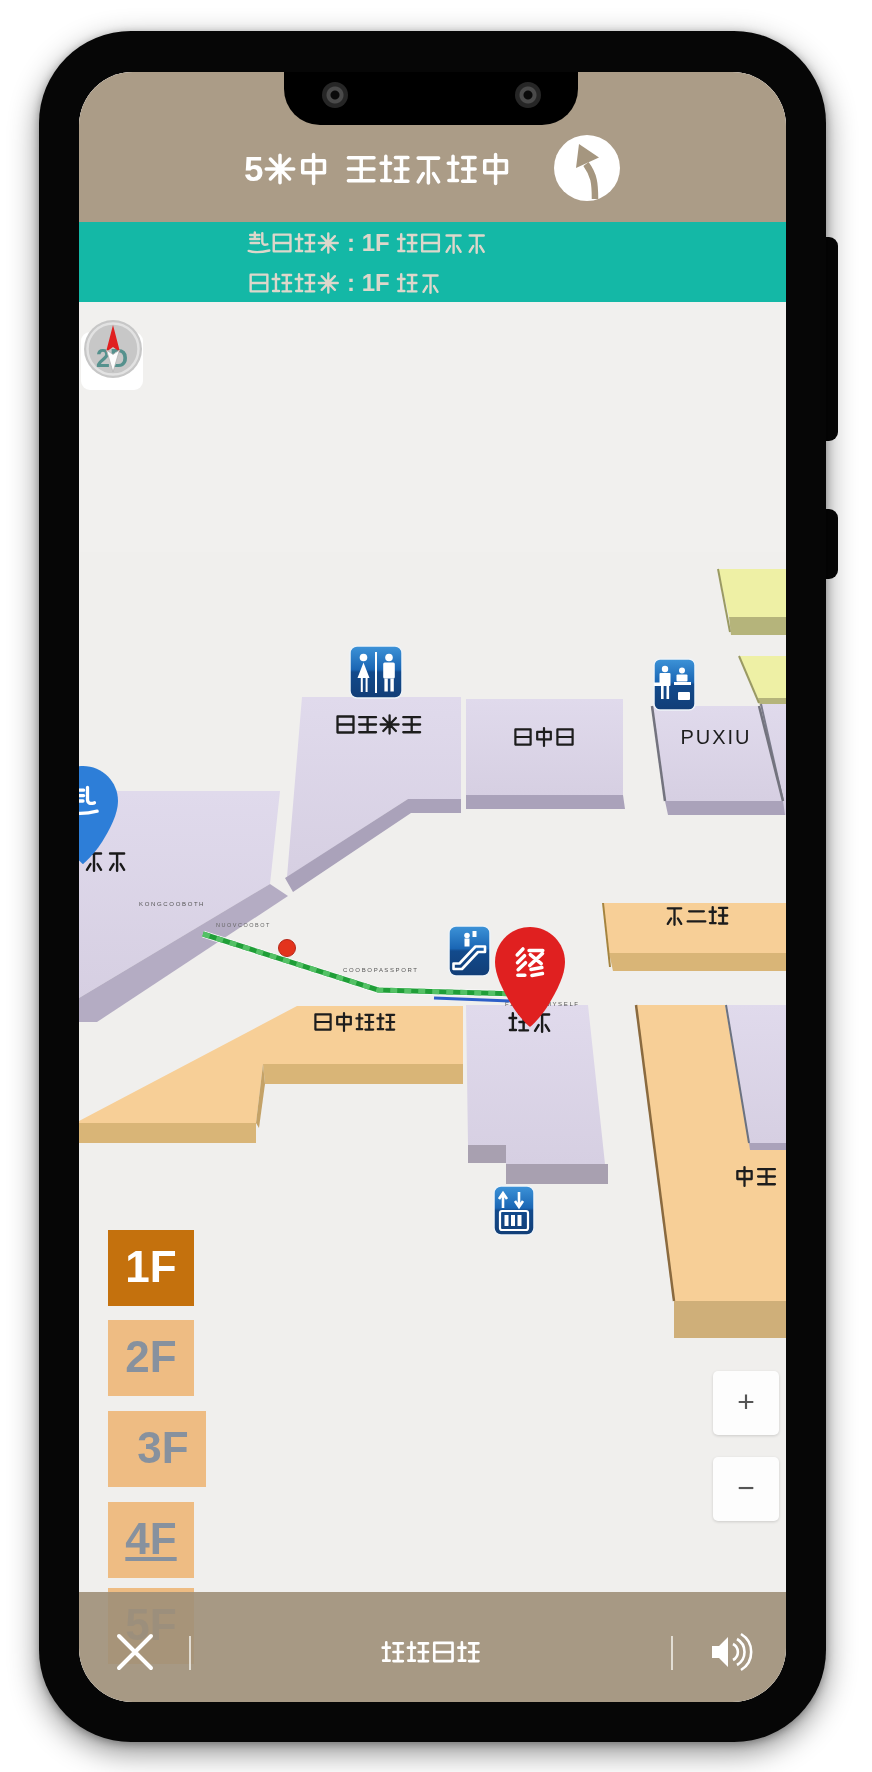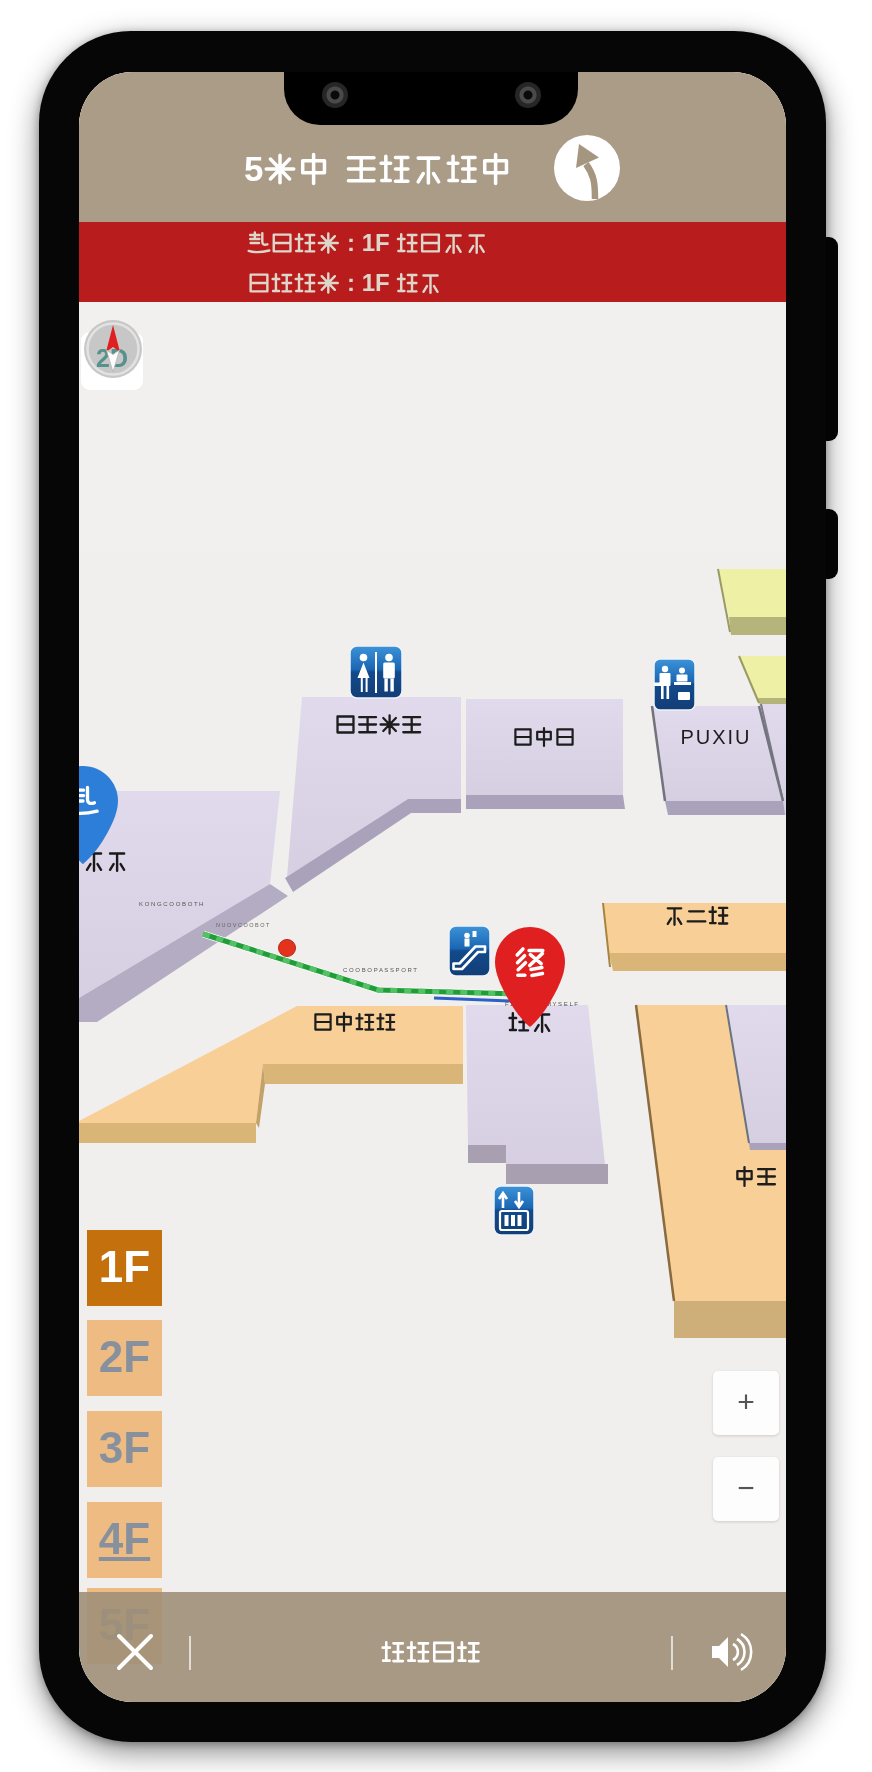--- a/index.html
+++ b/index.html
@@ -2,27 +2,27 @@
 <html><head><meta charset="utf-8"><style>
 html,body{margin:0;padding:0;background:#fff;width:872px;height:1772px;overflow:hidden;
 font-family:"Liberation Sans", sans-serif;}
 .phone{position:absolute;left:39px;top:31px;width:787px;height:1711px;background:#060606;
 border-radius:92px;box-shadow:0 10px 30px rgba(0,0,0,0.45), 0 2px 8px rgba(0,0,0,0.3);}
 .sbtn{position:absolute;background:#060606;border-radius:0 9px 9px 0;}
 .screen{position:absolute;left:40px;top:41px;width:707px;height:1630px;border-radius:54px;
 overflow:hidden;background:#f0efed;}
 .map{position:absolute;left:0;top:0;}
 .bar1{position:absolute;left:0;top:0;width:707px;height:150px;background:#ab9c87;z-index:5;}
-.bar2{position:absolute;left:0;top:150px;width:707px;height:80px;background:#b91c1c;z-index:5;}
+.bar2{position:absolute;left:0;top:150px;width:707px;height:80px;background:#14b8a6;z-index:5;}
 .notch{position:absolute;left:205px;top:0;width:294px;height:53px;background:#000;
 border-radius:0 0 36px 36px;z-index:9;}
 .cam{position:absolute;top:10px;width:26px;height:26px;border-radius:50%;
 background:radial-gradient(circle at 50% 50%, #0a0a0a 0 4px, #4a4a4a 5px 8px, #262626 9px 13px);}
 .compass{position:absolute;left:0px;top:240px;z-index:6;}
-.fbtn{position:absolute;left:8px;width:75px;height:76px;z-index:6;font-weight:bold;
+.fbtn{position:absolute;left:29px;width:86px;height:76px;z-index:6;font-weight:bold;
 font-size:44px;line-height:74px;text-align:center;}
 .f-on{background:#c4710d;color:#fff;}
 .f-off{background:#eebc83;color:#87919e;}
 .zbtn{position:absolute;left:634px;width:66px;height:64px;z-index:6;background:#fdfdfd;
 border-radius:5px;color:#555;font-size:30px;line-height:62px;text-align:center;box-shadow:0 1px 3px rgba(0,0,0,0.15);}
 .botbar{position:absolute;left:0;top:1520px;width:707px;height:110px;background:rgba(159,143,120,0.90);z-index:8;}
 </style></head><body>
 
 <div class="sbtn" style="left:820px;top:237px;width:18px;height:204px;"></div>
 
@@ -240,21 +240,21 @@
 <circle cx="34" cy="37" r="25.5" fill="none" stroke="#e2e2e2" stroke-width="2.5"></circle>
 <text x="33" y="55" text-anchor="middle" font-size="25" font-weight="bold" fill="#55918d">2D</text>
 <polygon points="34,13 27,40 34,35 41,40" fill="#e02020"></polygon>
 <polygon points="34,60 27.5,38 34,42.5 40.5,38" fill="#fdfdfd" stroke="#b5b5b5" stroke-width="0.8"></polygon>
 </svg>
 
 <div class="fbtn f-on" style="top:1158px;">1F</div>
 
 <div class="fbtn f-off" style="top:1248px;text-align:center;">2F</div>
 
-<div class="fbtn f-off" style="top:1339px;">3F</div>
+<div class="fbtn f-off" style="top:1339px;padding-left:12px;">3F</div>
 
 <div class="fbtn f-off" style="top:1430px;text-decoration:underline;">4F</div>
 
 <div class="fbtn f-off" style="top:1516px;">5F</div>
 
 <div class="zbtn" style="top:1299px;">+</div>
 
 <div class="zbtn" style="top:1385px;">−</div>
 
 <div class="bar1"><svg width="707" height="150" viewBox="0 0 707 150" font-family="'Liberation Sans', sans-serif">

